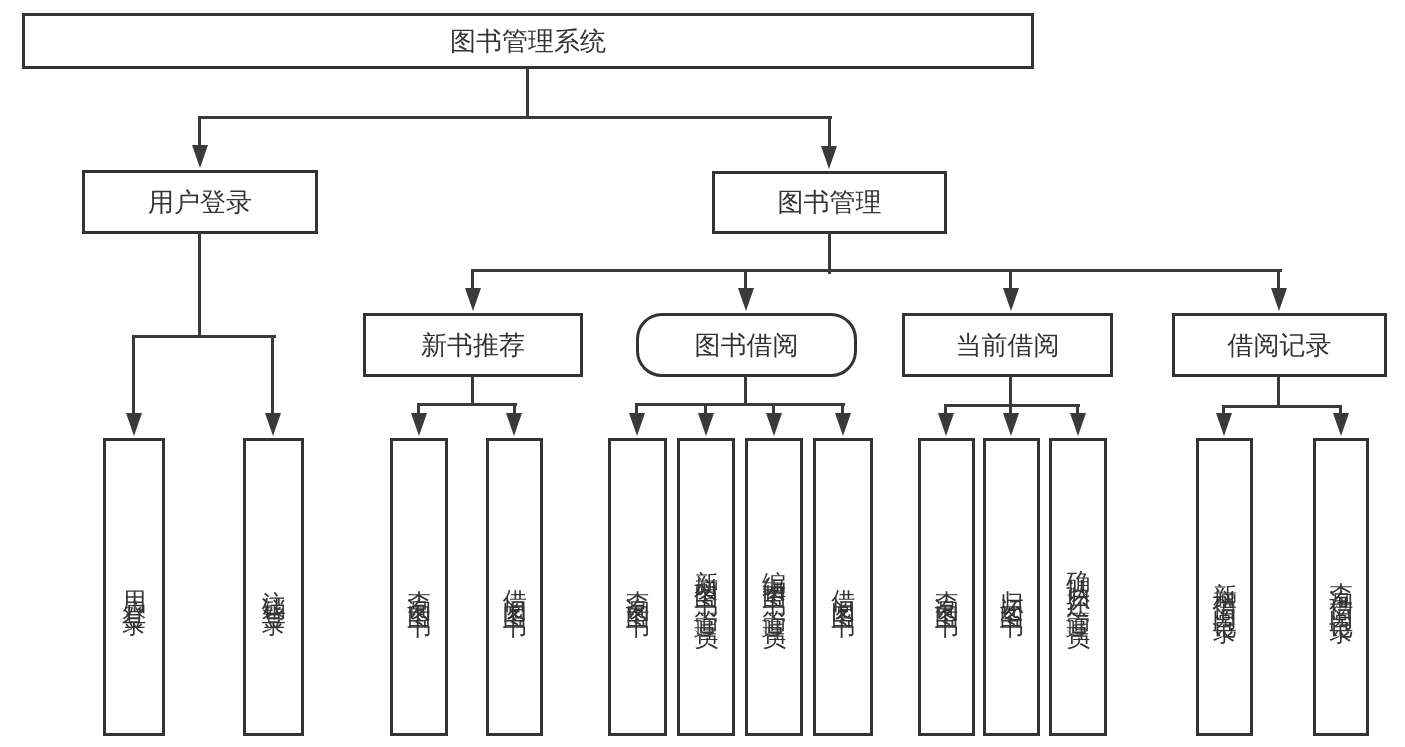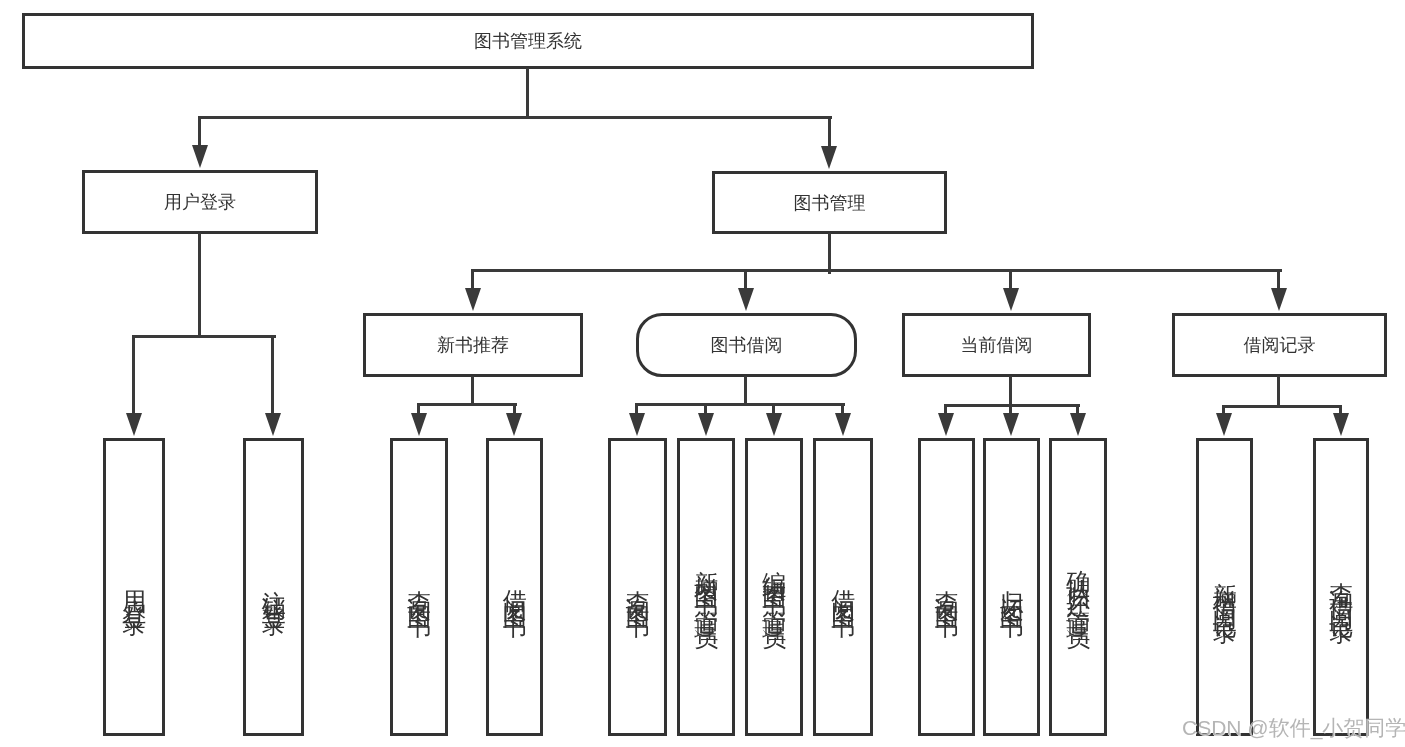--- a/index.html
+++ b/index.html
@@ -11,21 +11,21 @@
   html,body{margin:0;padding:0;background:var(--bg);}
   .canvas{
     position:relative;width:1405px;height:747px;background:var(--bg);
     font-family:"Liberation Sans","DejaVu Sans",sans-serif;overflow:hidden;
   }
   .box{
     position:absolute;box-sizing:border-box;border:3px solid var(--border);
     background:#fff;display:flex;align-items:center;justify-content:center;
     color:var(--text);
   }
-  .hd{font-size:18px;white-space:nowrap;font-family:Liberation Mono, monospace;}
+  .hd{font-size:26px;white-space:nowrap;font-family:Liberation Mono, monospace;}
   .leaf span{
     writing-mode:vertical-rl;text-orientation:mixed;
     font-size:24px;letter-spacing:8px;color:var(--text);line-height:1.1;
   }
   .ln{position:absolute;background:var(--line);}
   .ah{
     position:absolute;width:0;height:0;
     border-left:8px solid transparent;border-right:8px solid transparent;
     border-top:23px solid var(--line);
   }
@@ -49,21 +49,21 @@
   <div class="box hd" style="left:712px;top:171px;width:235px;height:63px;">
     <span>图书管理</span>
   </div>
 
   <div class="box hd" style="left:363px;top:313px;width:220px;height:64px;">
     <span>新书推荐</span>
   </div>
   <div class="box hd" style="left:636px;top:313px;width:221px;height:64px;border-radius:26px;">
     <span>图书借阅</span>
   </div>
-  <div class="box hd" style="left:902px;top:313px;width:189px;height:64px;">
+  <div class="box hd" style="left:902px;top:313px;width:211px;height:64px;">
     <span>当前借阅</span>
   </div>
   <div class="box hd" style="left:1172px;top:313px;width:215px;height:64px;">
     <span>借阅记录</span>
   </div>
 
   <div class="box leaf" style="left:103px;top:438px;width:62px;height:298px;">
     <span>用户登录</span>
   </div>
   <div class="box leaf" style="left:243px;top:438px;width:61px;height:298px;">
@@ -159,14 +159,13 @@
   <div class="ah" style="left:1003px;top:413px;"></div>
   <div class="ah" style="left:1070px;top:413px;"></div>
 
   <div class="ln" style="left:1277px;top:376px;width:3px;height:32px;"></div>
   <div class="ln" style="left:1222px;top:405px;width:120px;height:3px;"></div>
   <div class="ln" style="left:1222px;top:408px;width:3px;height:8px;"></div>
   <div class="ln" style="left:1339px;top:408px;width:3px;height:8px;"></div>
   <div class="ah" style="left:1216px;top:413px;"></div>
   <div class="ah" style="left:1333px;top:413px;"></div>
 
-  <div class="wm" style="color: rgb(181, 181, 181);">CSDN @软件_小贺同学</div>
 </div>
 
 </body></html>

